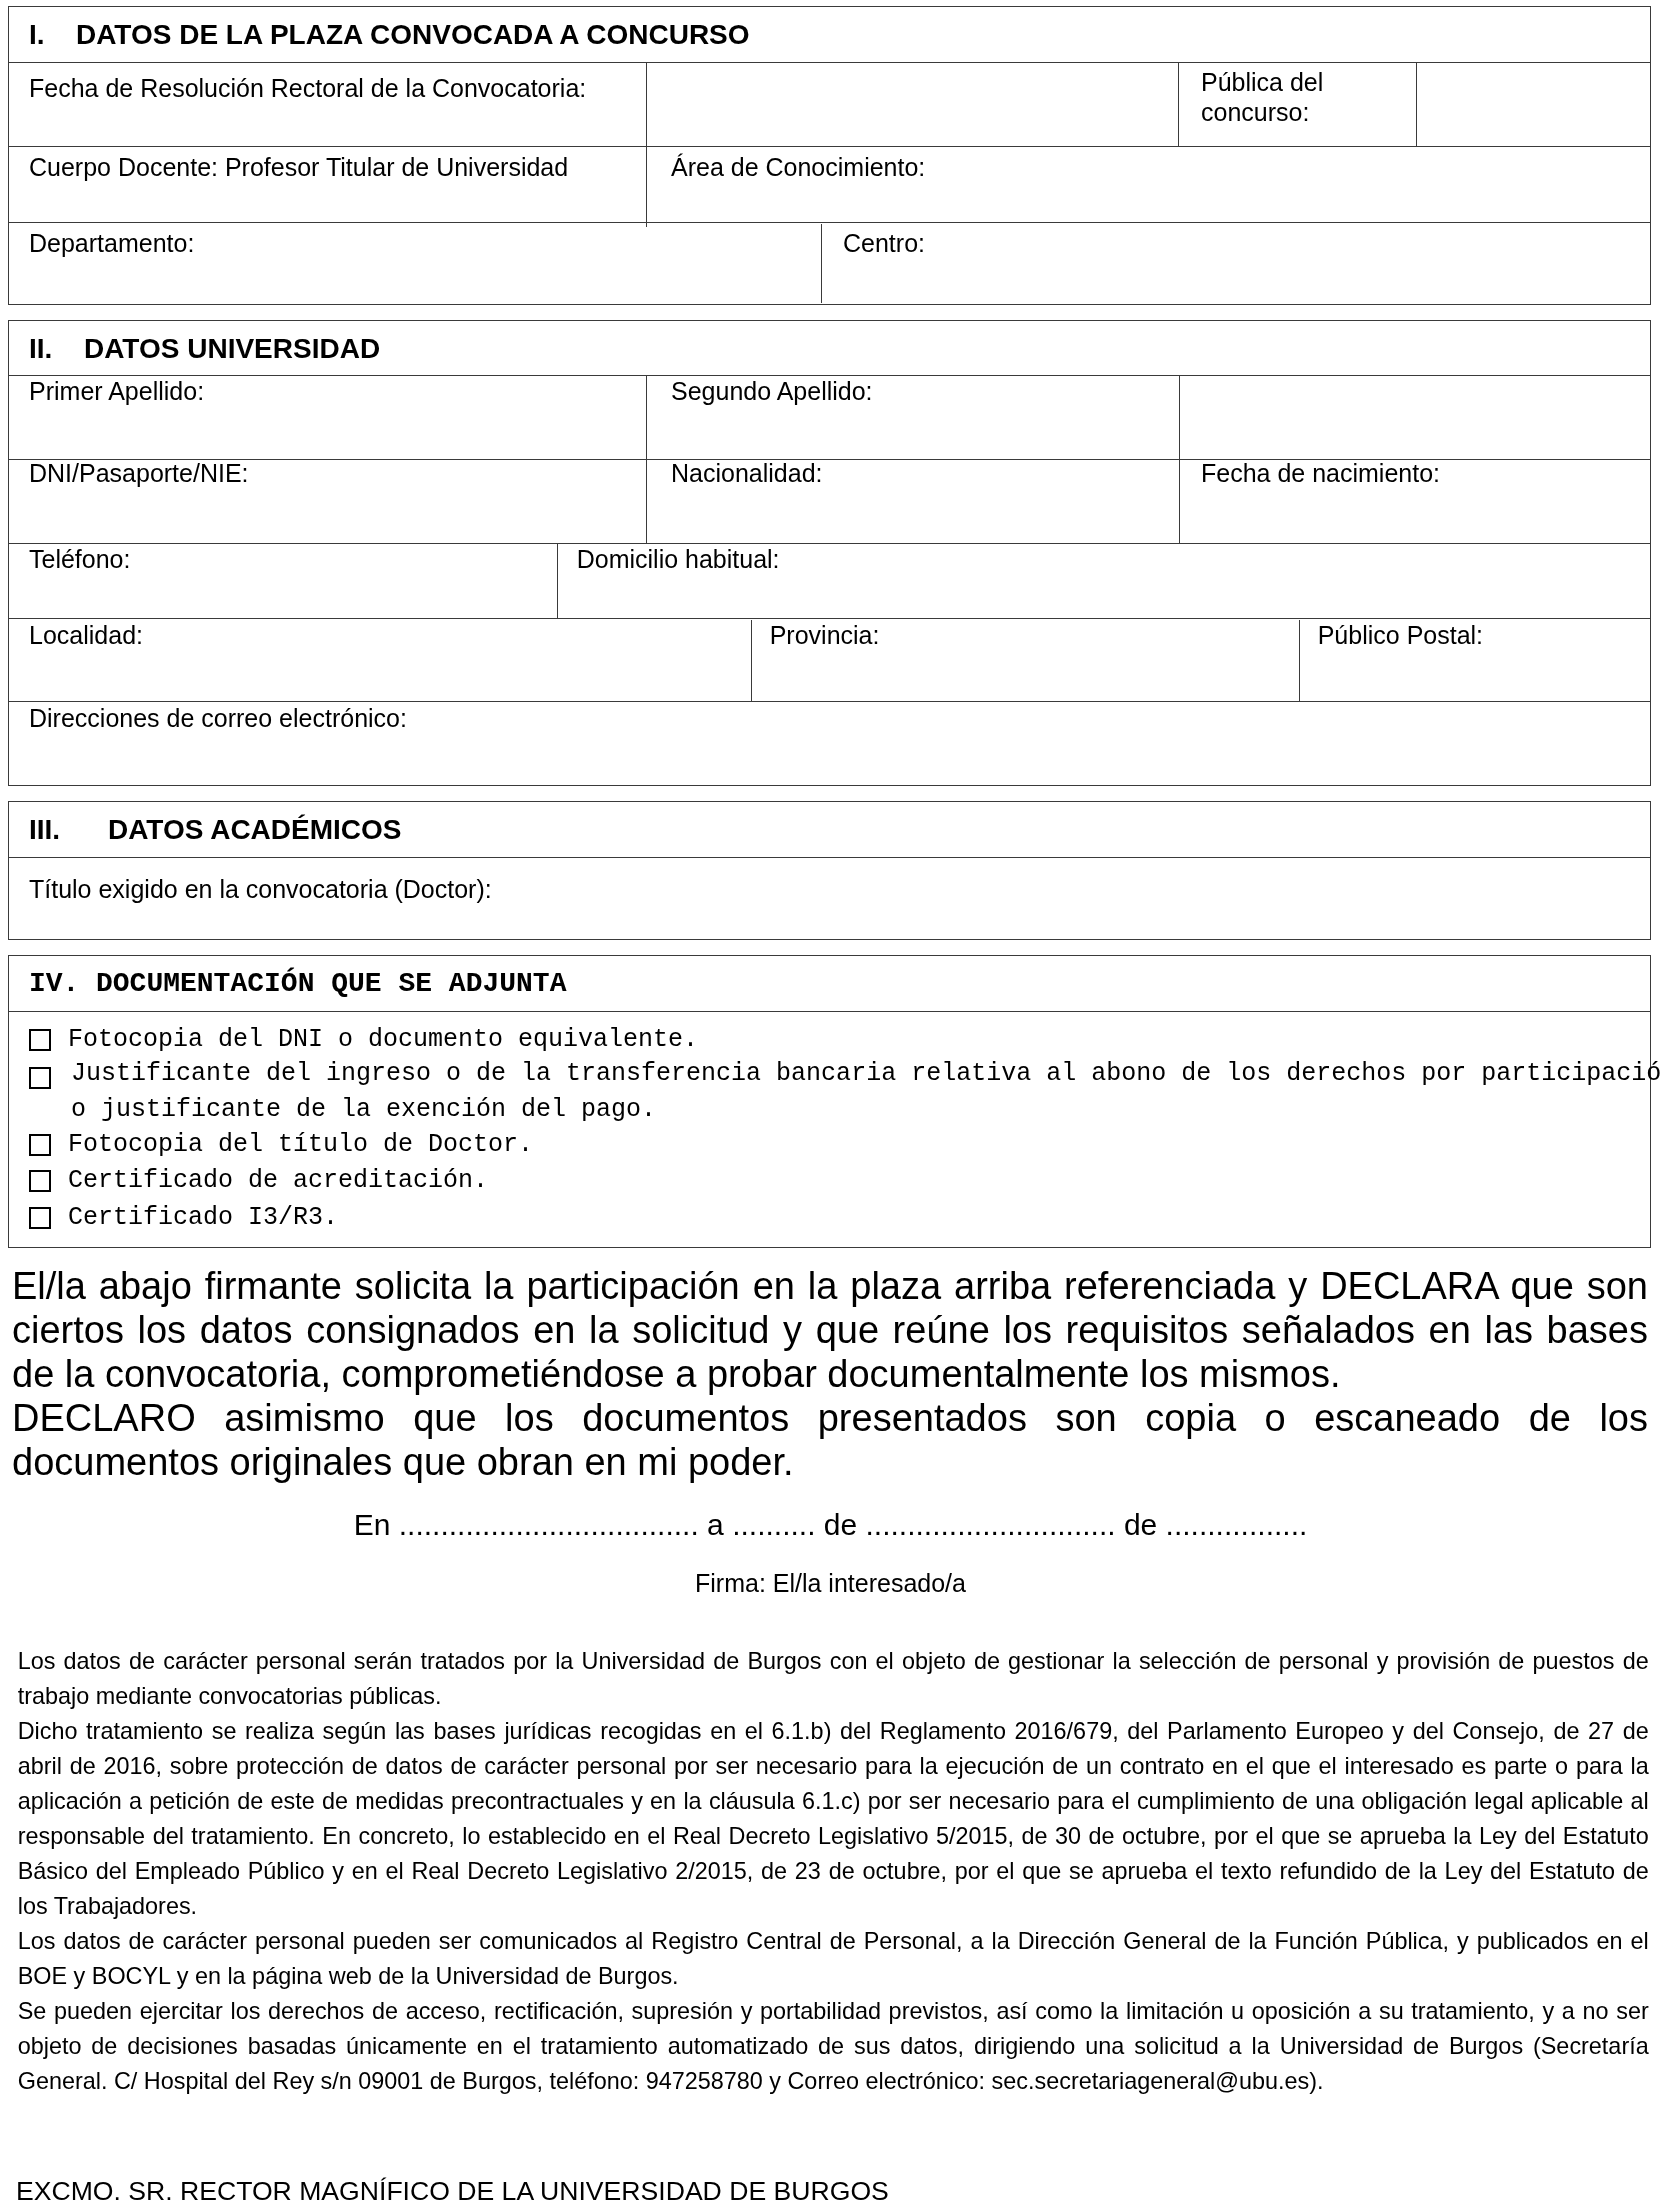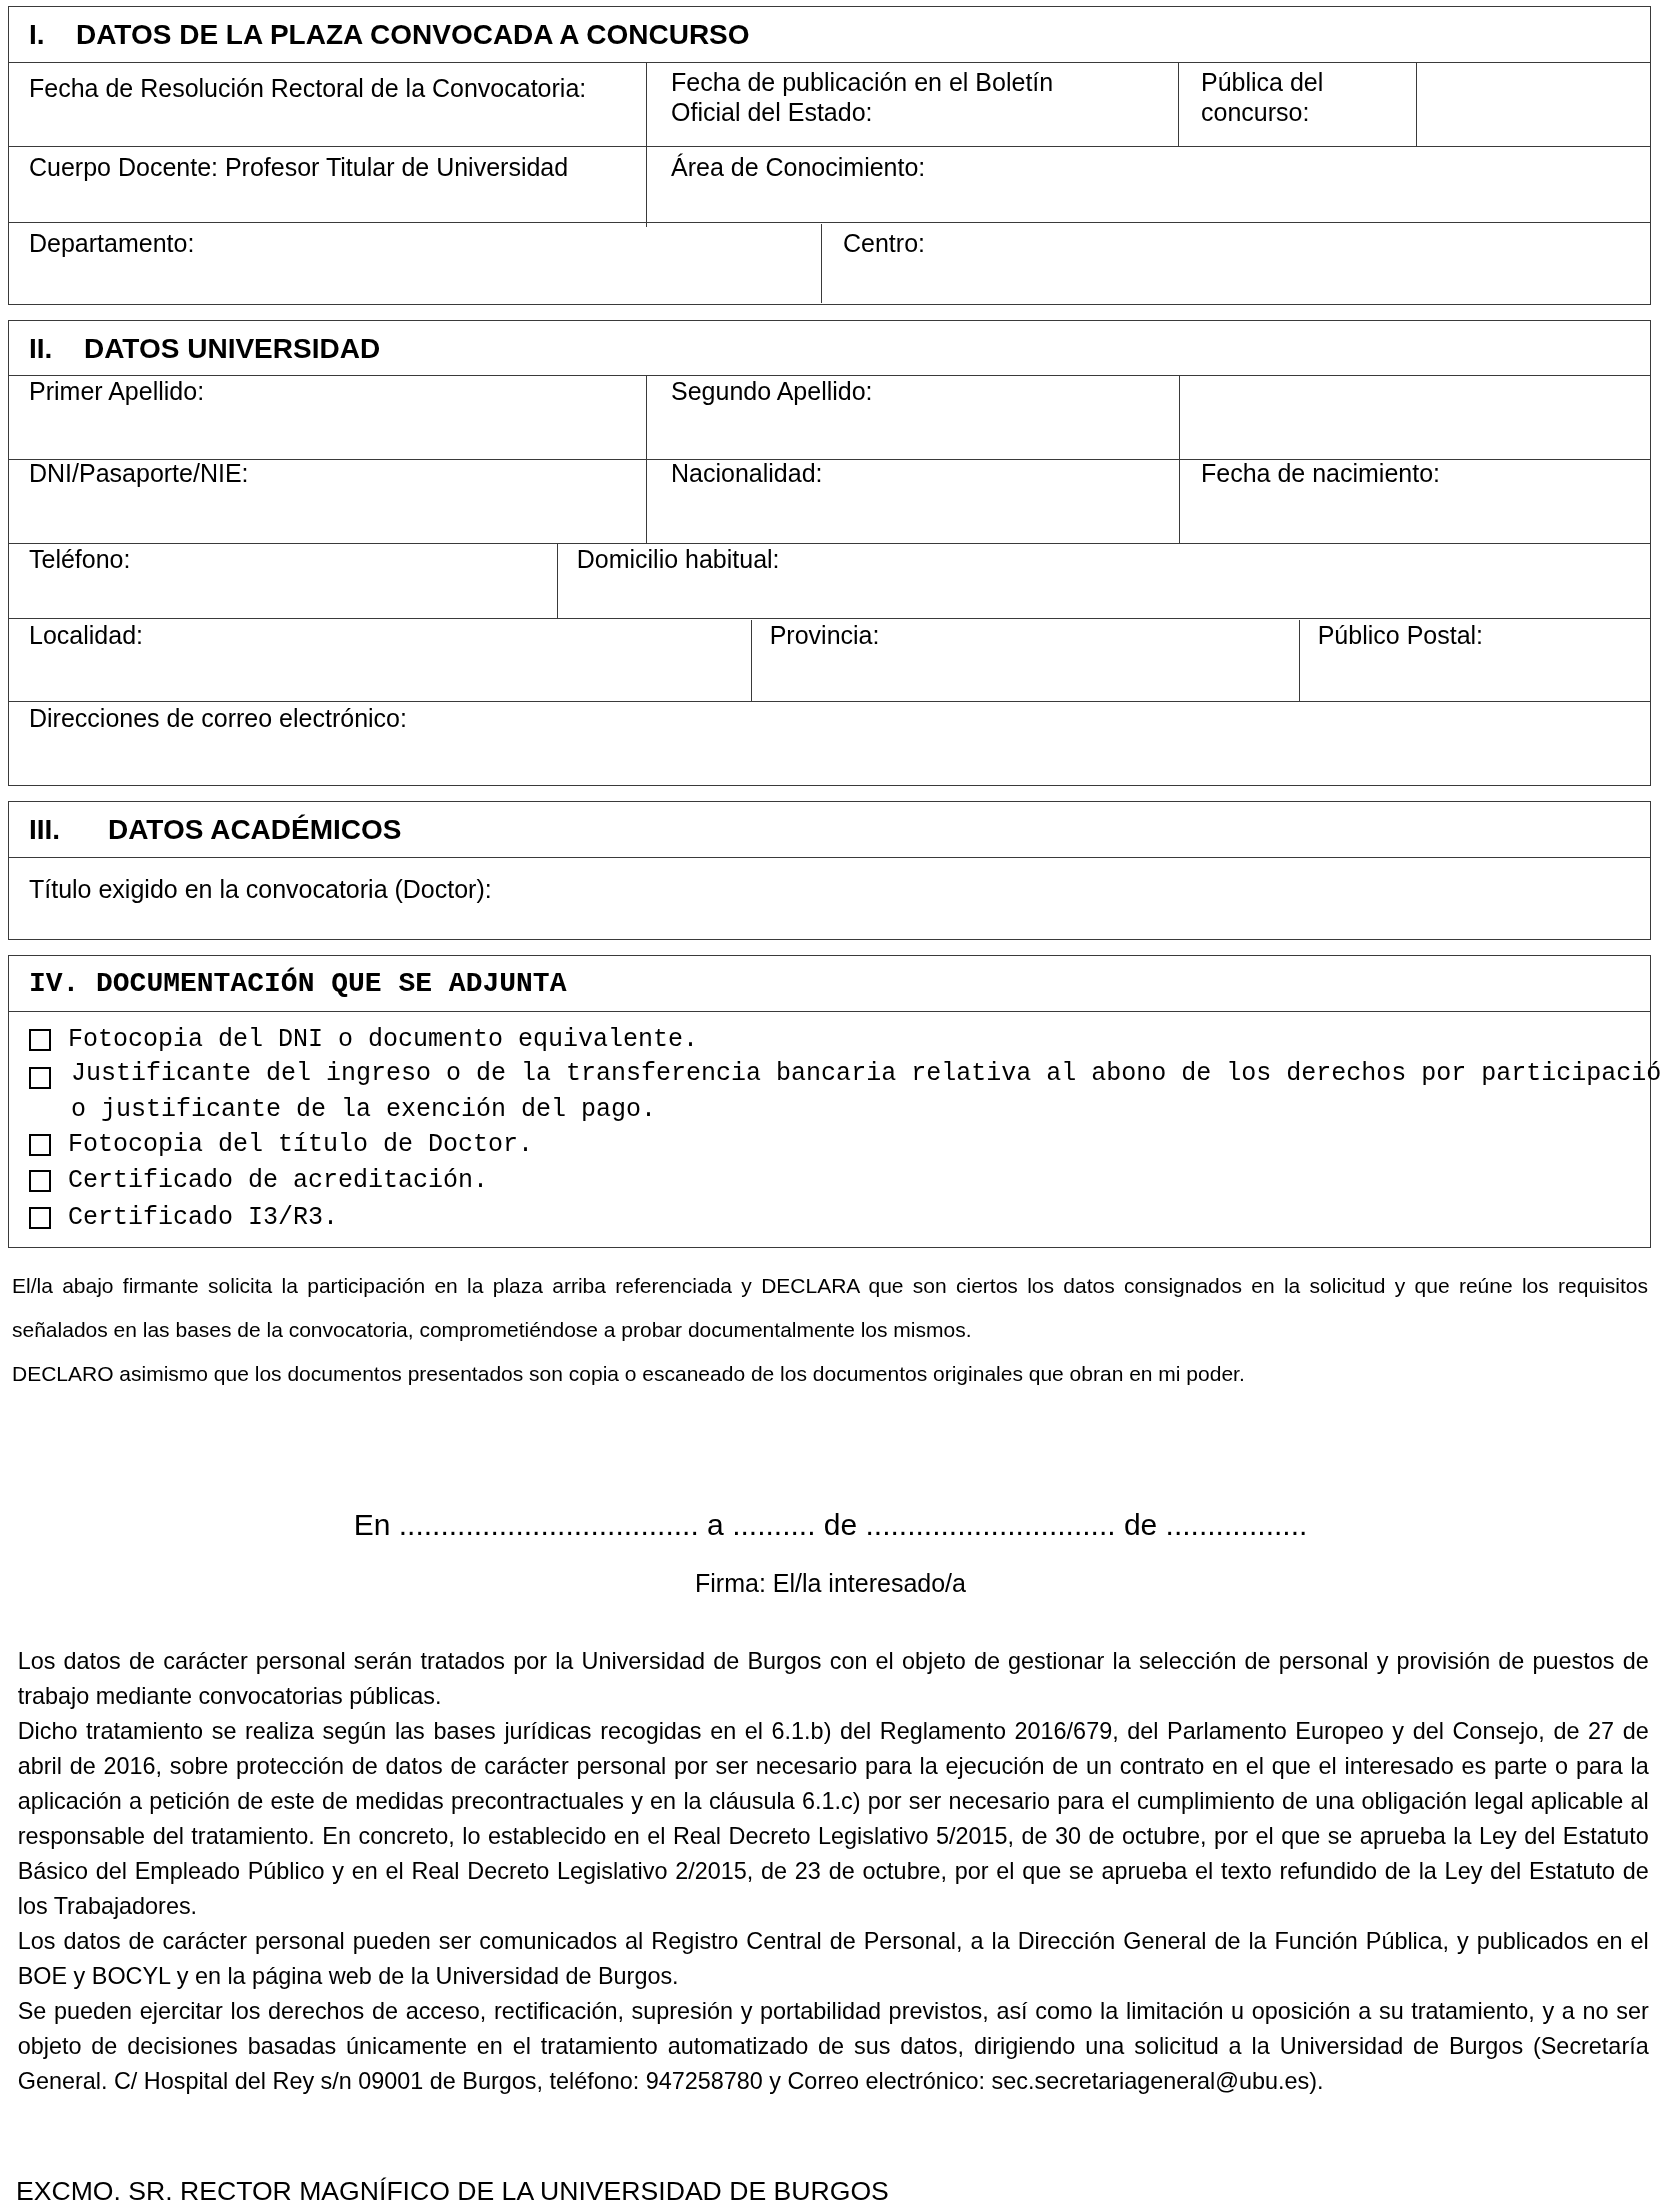--- a/index.html
+++ b/index.html
@@ -17,44 +17,38 @@
     font-weight: bold; font-size: 28px;
   }
   .sec-title .num { position: absolute; left: 20px; }
   .cell { position: absolute; box-sizing: border-box; }
   .lbl { position: absolute; font-size: 25px; line-height: 30px; }
   .hline { position: absolute; left: 0; right: 0; height: 0; border-top: 1.6px solid #3a3a3a; }
   .vline { position: absolute; width: 0; border-left: 1.6px solid #3a3a3a; }
   .chk-row { position: absolute; left: 20px; font-size: 25px; line-height: 30px; }
   .chk { position: absolute; left: 0; top: 4px; width: 22px; height: 22px; border: 2.4px solid #000; box-sizing: border-box; }
   .chk-text { position: absolute; left: 39px; white-space: nowrap; }
-  .decl { position: absolute; left: 12px; width: 1636px; font-size: 21px; line-height: 44px; text-align: justify; }
+  .decl { position: absolute; left: 12px; width: 1636px; font-size: 38px; line-height: 44px; text-align: justify; }
   .decl p { margin: 0; }
   .legal { position: absolute; left: 17.7px; width: 1631px; font-size: 23.4px; line-height: 35px; text-align: justify; }
   .legal p { margin: 0; }
 </style>
 </head>
 <body>
 
 <div class="sec" style="top:5.6px;height:299px;">
   <div class="sec-title" style="height:56px;">
     <span class="num" style="top:12px;">I.</span>
     <span style="position:absolute;left:67px;top:12px;">DATOS DE LA PLAZA CONVOCADA A CONCURSO</span>
   </div>
 
   <div class="cell" style="left:0;top:56px;width:637px;height:83px;">
     <span class="lbl" style="left:20px;top:10.5px;">Fecha de Resolución Rectoral de la Convocatoria:</span>
   </div>
   <div class="vline" style="left:637px;top:56px;height:164px;"></div>
-  <div class="cell" style="left:638px;top:56px;width:537px;height:83px;">
-    <div class="lbl" style="left:24px;top:4.8px;">
-      <div>Fecha de publicación en el Boletín</div>
-      <div>Oficial del Estado:</div>
-    </div>
-  </div>
   <div class="vline" style="left:1169px;top:56px;height:83px;"></div>
   <div class="cell" style="left:1170px;top:56px;width:237px;height:83px;">
     <div class="lbl" style="left:22px;top:4.8px;">
       <div>Pública del</div>
       <div>concurso:</div>
     </div>
   </div>
   <div class="vline" style="left:1407px;top:56px;height:83px;"></div>
   <div class="cell" style="left:1409px;top:56px;width:231px;height:83px;"></div>
   <div class="hline" style="top:139px;"></div>

